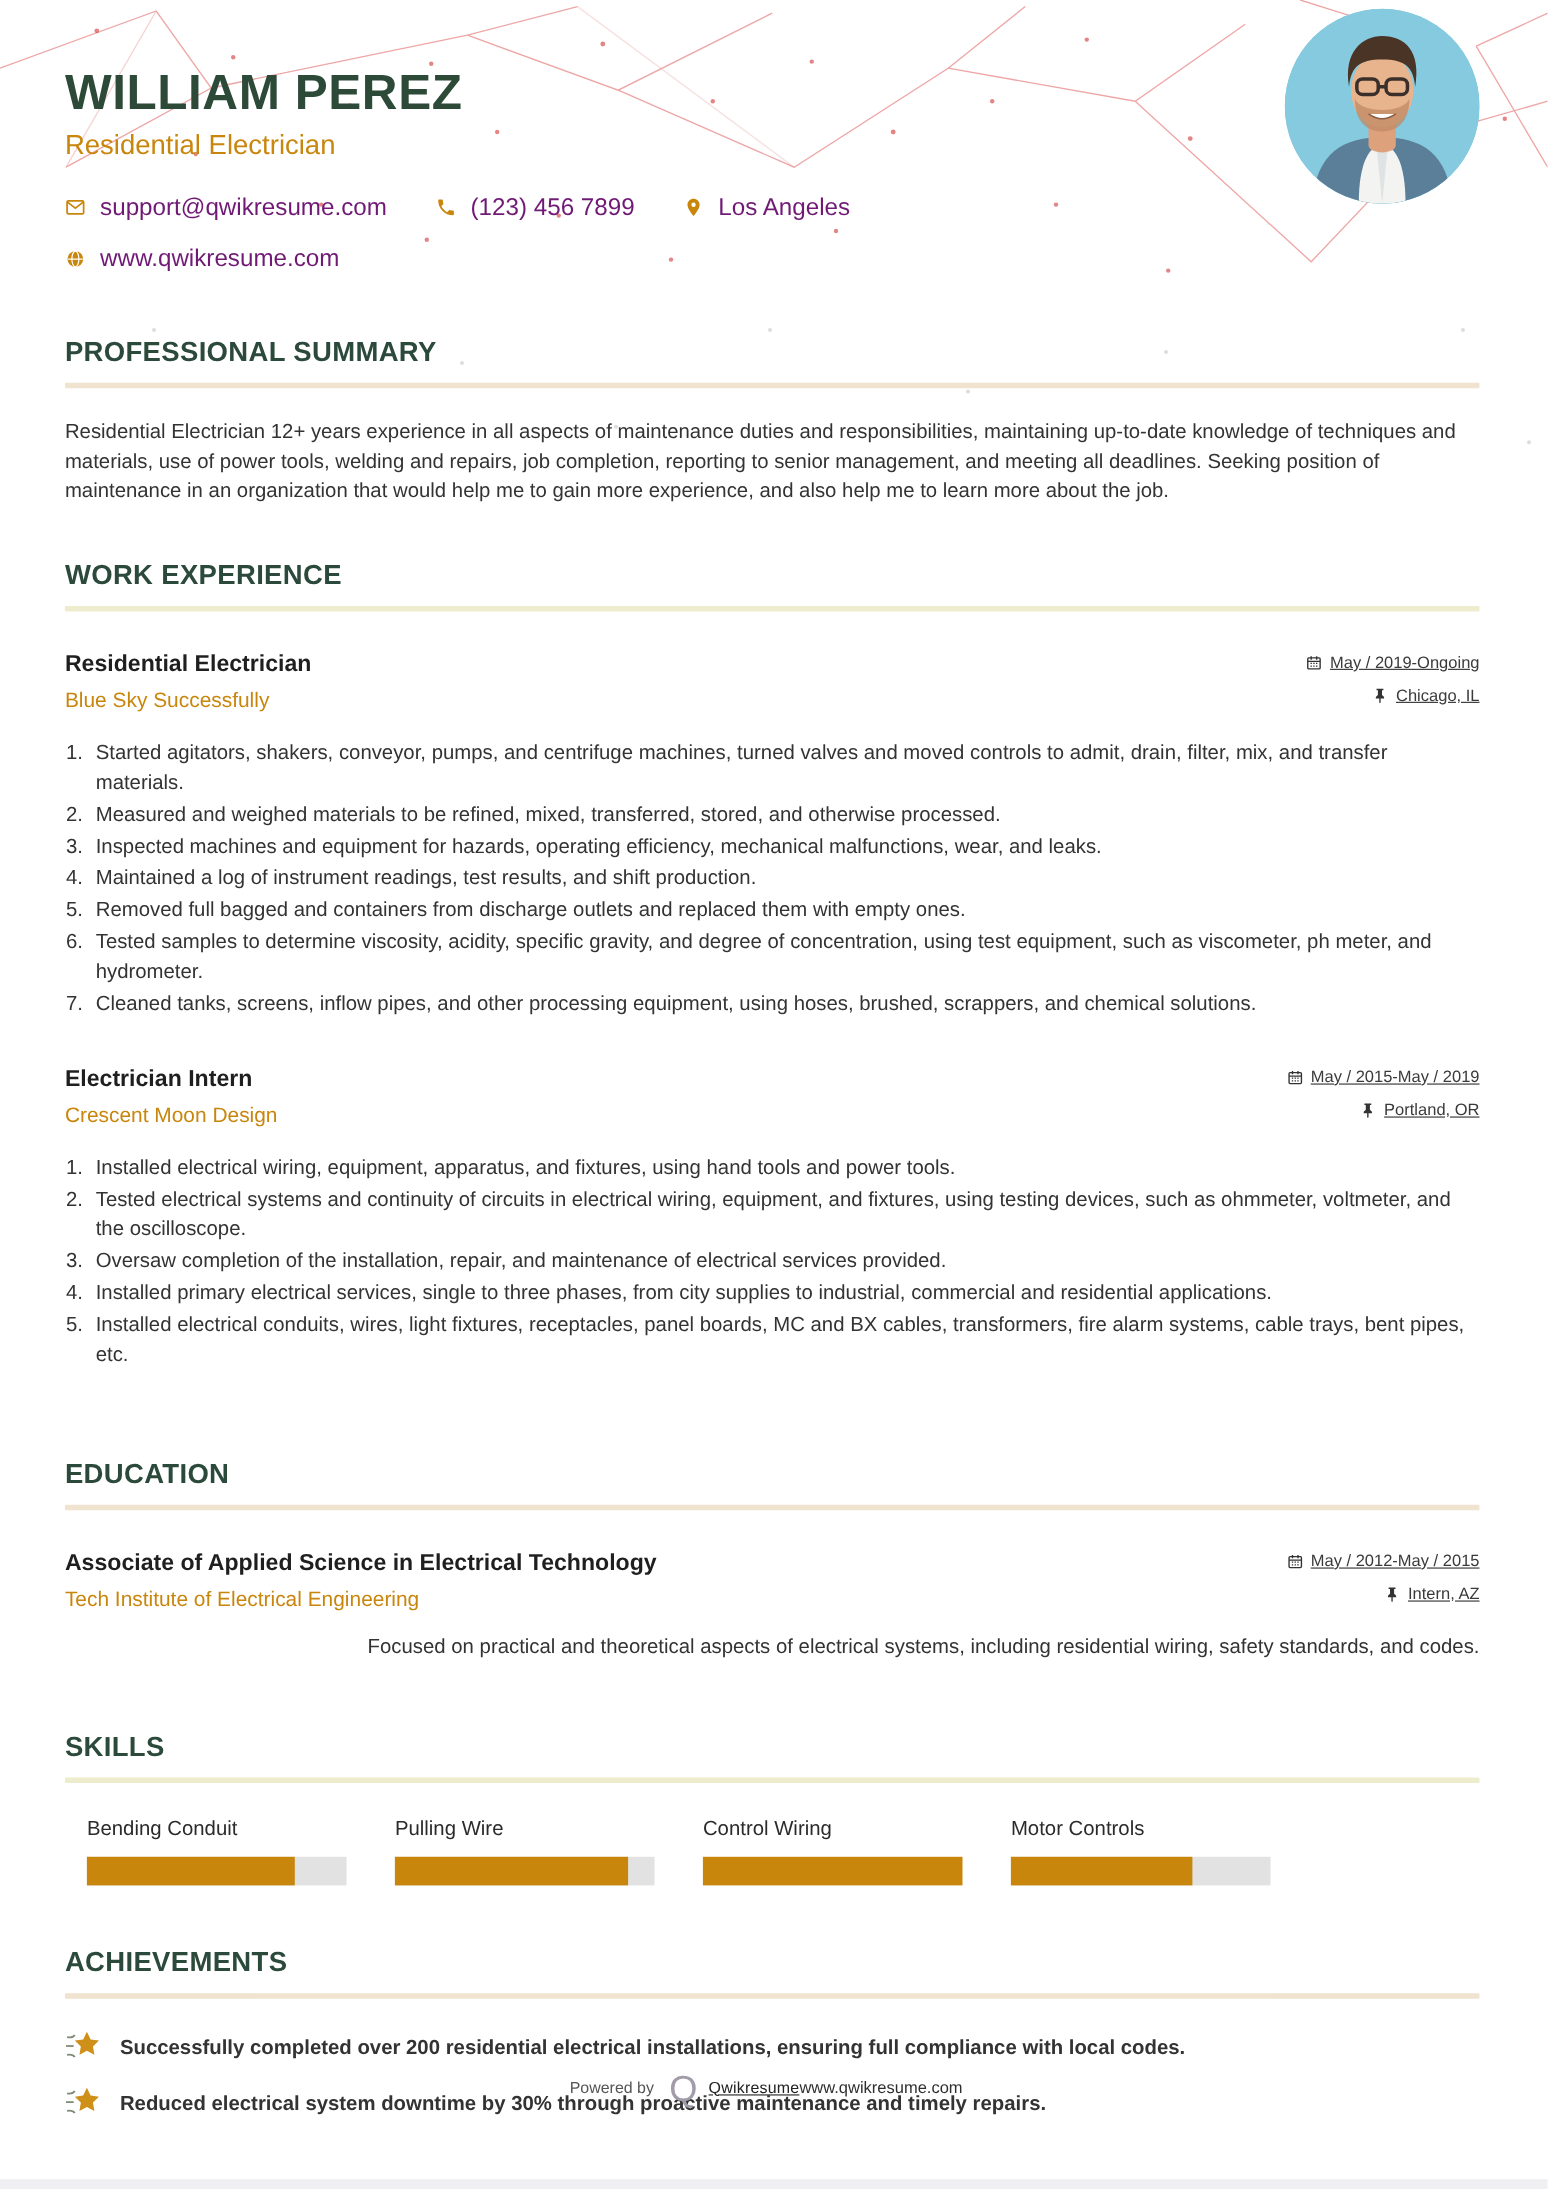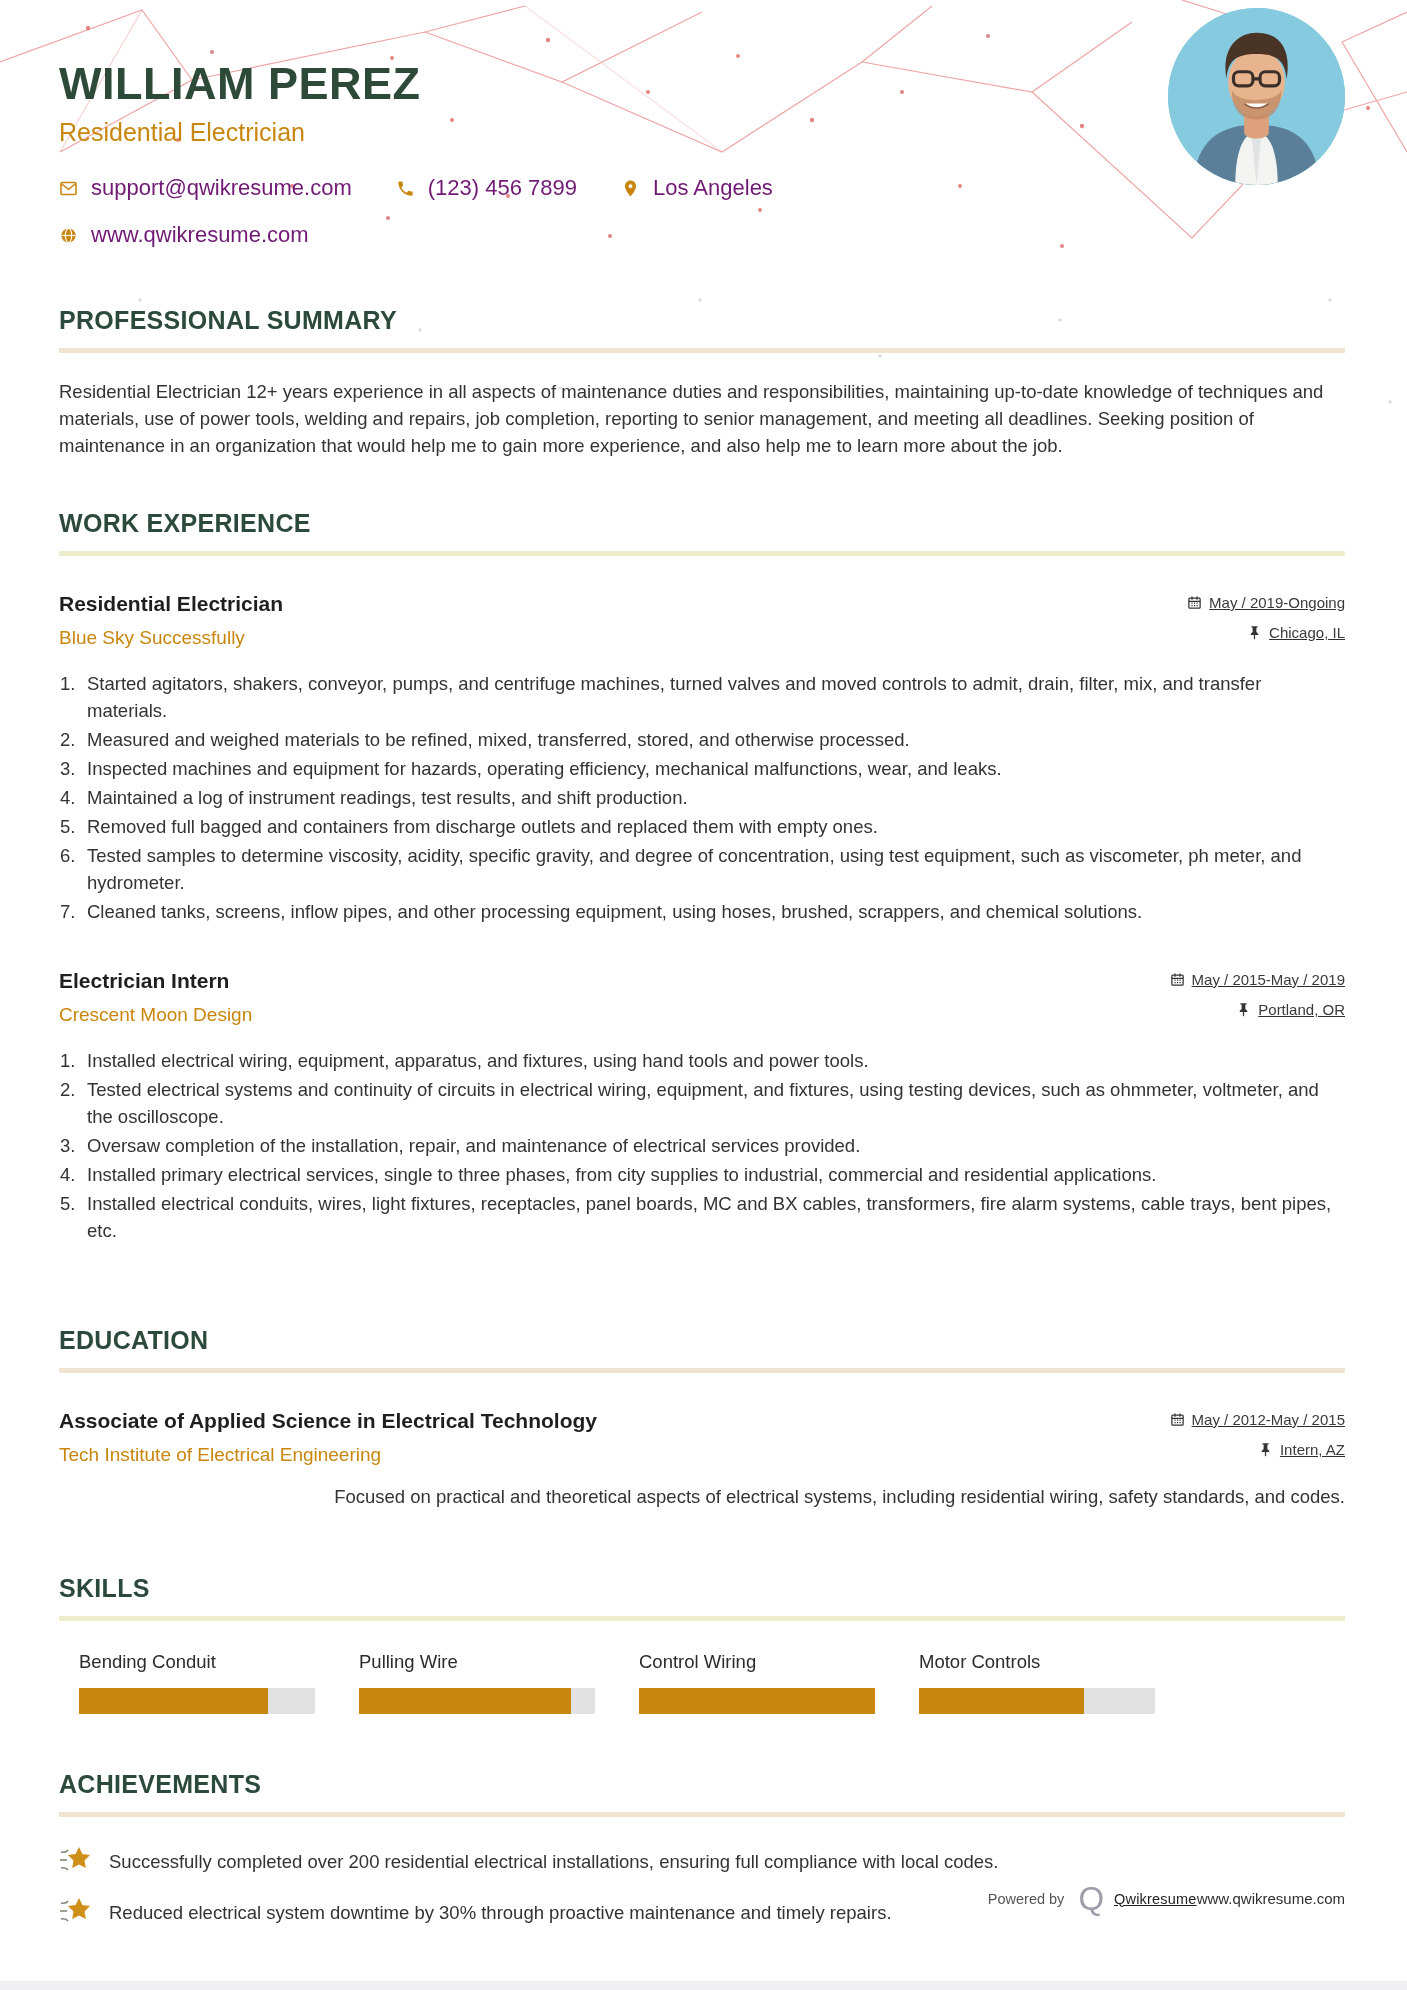--- a/index.html
+++ b/index.html
@@ -56,28 +56,28 @@
   .skills-sec { margin-top:64px; }
   .skills-grid { display:flex; margin-top:30px; }
   .skill { width:236px; margin-right:24px;margin-left:20px; }
   .skill:last-child { margin-right:0; }
   .skill-name { font-size:18.5px; color:#2b2b2b; }
   .skill-track { margin-top:15px; height:26px; background:#e2e2e2; }
   .skill-fill { height:100%; background:#c8860d; }
 
   .ach-sec { margin-top:56px; }
   .ach-list { margin-top:28px; }
-  .ach-item { display:flex; align-items:flex-end; margin-bottom:21px; }
+  .ach-item { display:flex; align-items:center; margin-bottom:21px;font-weight:bold; }
   .ach-item .ic { width:32px; height:30px; margin-right:18px; flex:0 0 auto; }
   .ach-item .txt { font-size:18.5px; line-height:27px; color:#333; padding-top:1px; }
 
   
   .footer {
     position:absolute; top:1882px; left:48px; right:62px;
-    display:flex; justify-content:flex-end; align-items:center;
+    display:flex; justify-content:center; align-items:center;
   }
   .powered { display:flex; align-items:center; }
   .powered-label { font-size:14.5px; color:#555; }
   .q-logo { font-size:33px; font-weight:500; color:#a29caa; margin:0 10px 0 14px; line-height:1; }
   .brand-link { font-size:14.5px; color:#222; text-decoration:underline; letter-spacing:.2px; }
   .footer-site { font-size:15px; color:#2f2f2f; }
   .bottom-strip { position:absolute; left:0; bottom:0; width:100%; height:9px; background:#f0eff1; }
 </style>
 </head>
 <body>

